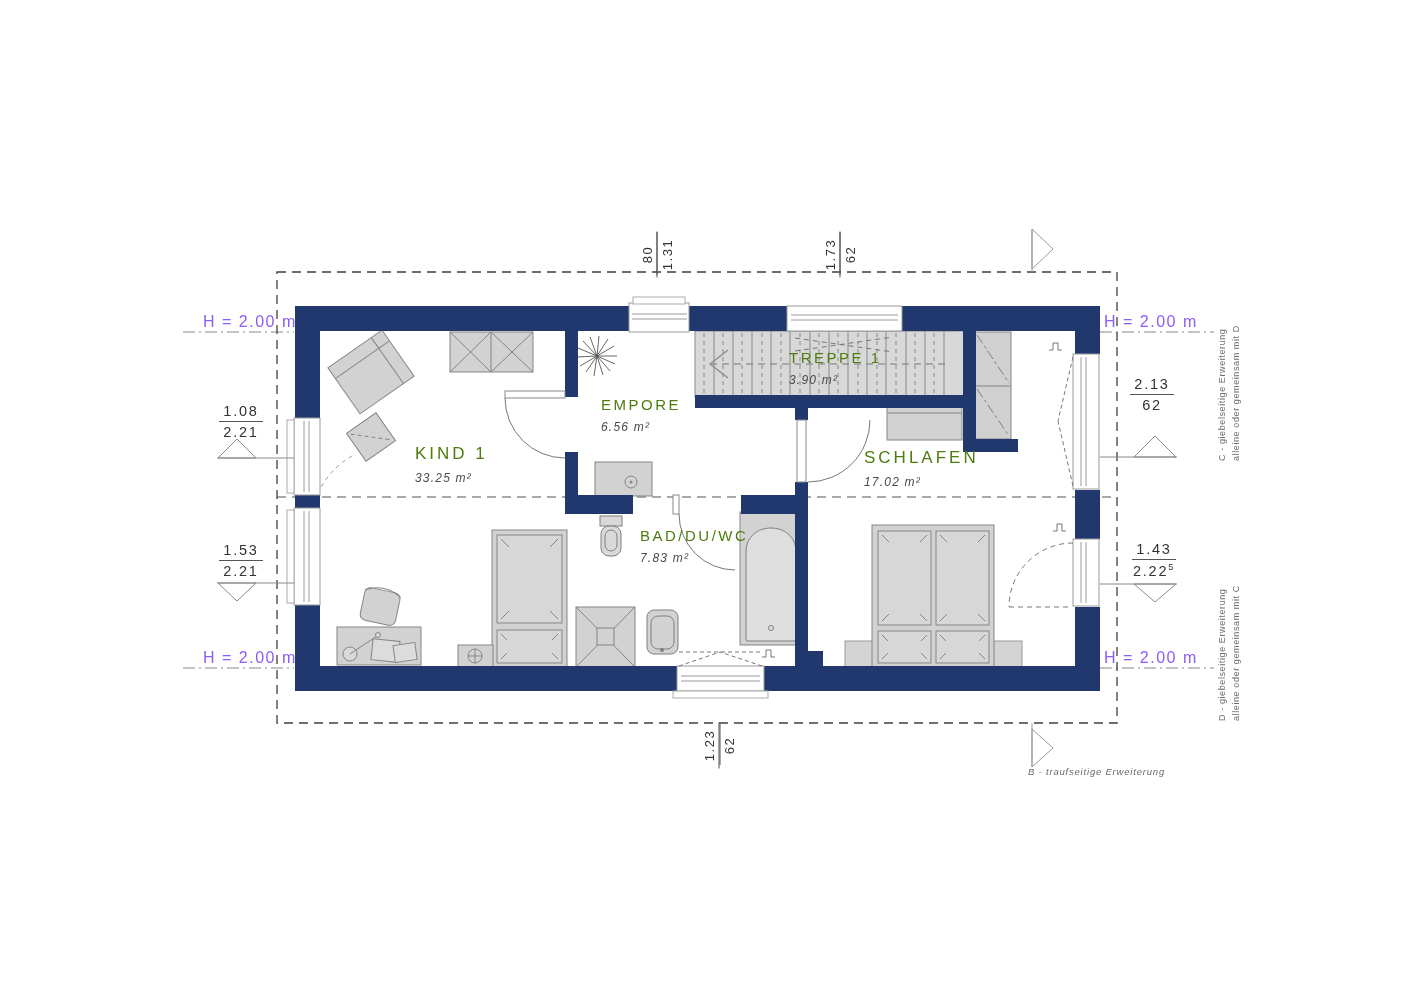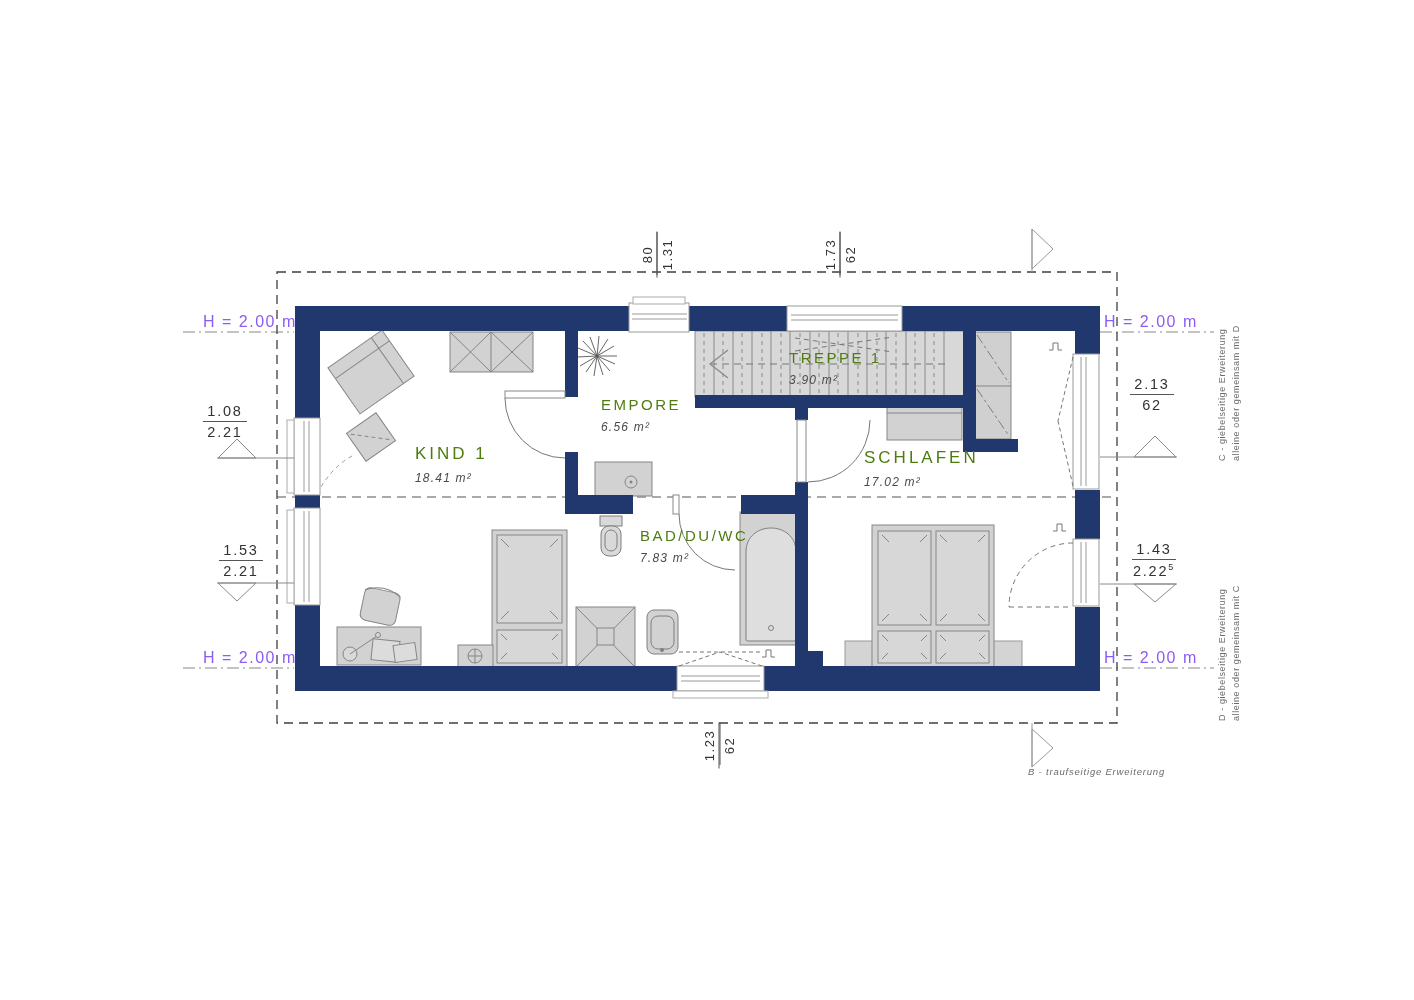--- a/index.html
+++ b/index.html
@@ -318,21 +318,21 @@
     <polygon points="1032,229 1053,249 1032,269"></polygon>
   </g>
   <g stroke="#999" fill="none">
     <line x1="1032" y1="723" x2="1032" y2="767"></line>
     <polygon points="1032,729 1053,748 1032,767"></polygon>
   </g>
 </svg>
 
 <div class="abs" style="left:415px;top:444px;">
   <div class="room-name">KIND 1</div>
-  <div class="room-area">18.41 m²</div>
+  <div class="room-area">33.25 m²</div>
 </div>
 <div class="abs" style="left:601px;top:396px;">
   <div class="room-name sm">EMPORE</div>
   <div class="room-area">6.56 m²</div>
 </div>
 <div class="abs" style="left:789px;top:349px;">
   <div class="room-name sm">TREPPE 1</div>
   <div class="room-area">3.90 m²</div>
 </div>
 <div class="abs" style="left:864px;top:448px;">
@@ -358,21 +358,21 @@
   <span>1.73</span>
   <span class="vline"></span>
   <span>62</span>
 </div>
 <div class="vdim" style="left:693px;top:728px;">
   <span>1.23</span>
   <span class="vline"></span>
   <span>62</span>
 </div>
 
-<div class="hdim" style="left:197px;top:403px;">
+<div class="hdim" style="left:213px;top:403px;">
   <span>1.08</span>
   <span class="hline"></span>
   <span>2.21</span>
 </div>
 <div class="hdim" style="left:213px;top:542px;">
   <span>1.53</span>
   <span class="hline"></span>
   <span>2.21</span>
 </div>
 <div class="hdim" style="left:1124px;top:376px;">

